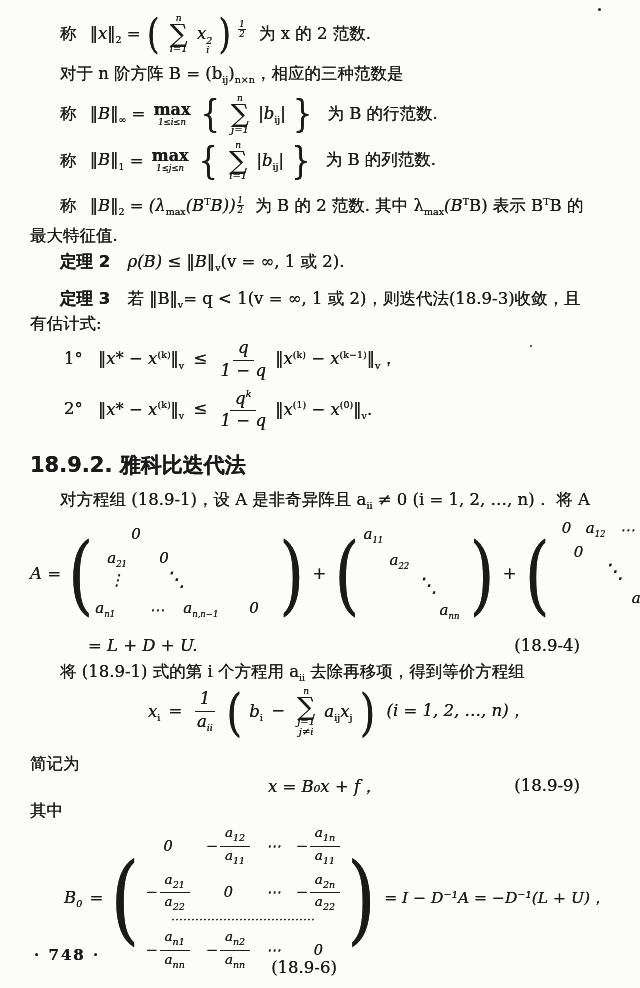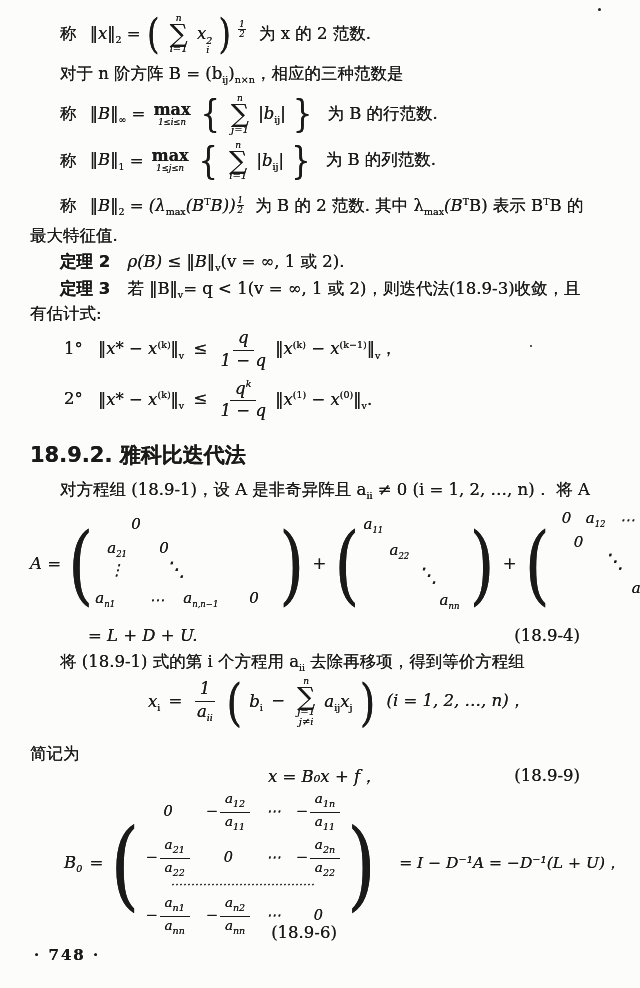--- a/index.html
+++ b/index.html
@@ -158,21 +158,21 @@
   </div>
   <div class="mline" style="margin-top:2px;">
     <span class="cjk">最大特征值.</span>
   </div>
 
   <div class="mline indent" style="margin-top:5px;">
     <span class="thm-label">定理 2</span>
     <span class="it">ρ(B) ≤ ‖B‖</span><sub>v</sub><span>(v = ∞, 1 或 2).</span>
   </div>
 
-  <div class="mline indent" style="margin-top:3px;">
+  <div class="mline indent" style="margin-top:13px;">
     <span class="thm-label">定理 3</span>
     <span>若 ‖B‖</span><sub>v</sub><span>= q &lt; 1(v = ∞, 1 或 2)，则迭代法(18.9-3)收敛，且</span>
   </div>
   <div class="mline" style="margin-top:2px;">
     <span class="cjk">有估计式:</span>
   </div>
 
   <div class="mline indent2" style="margin-top:4px;">
     <span style="margin-right:10px;">1°</span>
     <span class="it">‖x* − x</span><sup>(k)</sup><span class="it">‖</span><sub>v</sub>
@@ -278,20 +278,23 @@
 
   <div class="mline" style="margin-top:16px;">
     <span class="cjk">简记为</span>
   </div>
 
   <div class="mline" style="margin-top:1px; padding-left:238px;">
     <span class="it">x = B₀x + f，</span>
     <span class="eqlabel">(18.9-9)</span>
   </div>
 
+  <div class="mline" style="margin-top:3px;">
+    <span class="cjk">其中</span>
+  </div>
 
   <div class="mline" style="margin-top:2px; padding-left:34px;">
     <span class="it"><span>B</span><sub>0</sub></span>
     <span style="margin:0 2px;">=</span>
     <span class="matrix">
       <span class="mp2">(</span>
       <span class="b0grid">
         <span class="cell0">0</span>
         <span class="nf">
             <span class="sign">−</span>
@@ -337,20 +340,20 @@
             <span class="frac">
               <span class="frac-n"><span>a</span><sub>n2</sub></span>
               <span class="frac-d"><span>a</span><sub>nn</sub></span>
             </span>
           </span>
         <span>⋯</span>
         <span>0</span>
       </span>
       <span class="mp2">)</span>
     </span>
-    <span class="it rhs16" style="margin-left:18px;">= I − D⁻¹A = −D⁻¹(L + U)，</span>
+    <span class="it rhs16" style="margin-left:3px;">= I − D⁻¹A = −D⁻¹(L + U)，</span>
   </div>
   <div class="mline eqlabel2" style="margin-top:-16px;">
     <span>(18.9-6)</span>
   </div>
 
   <div class="footer">· 748 ·</div>
 </div>
 
 </body></html>

